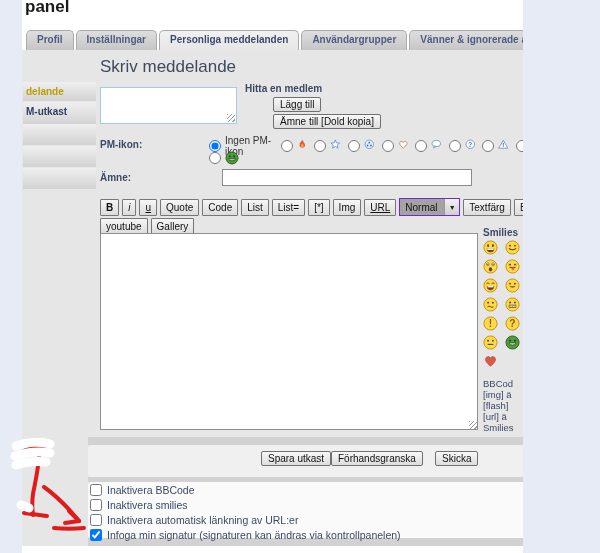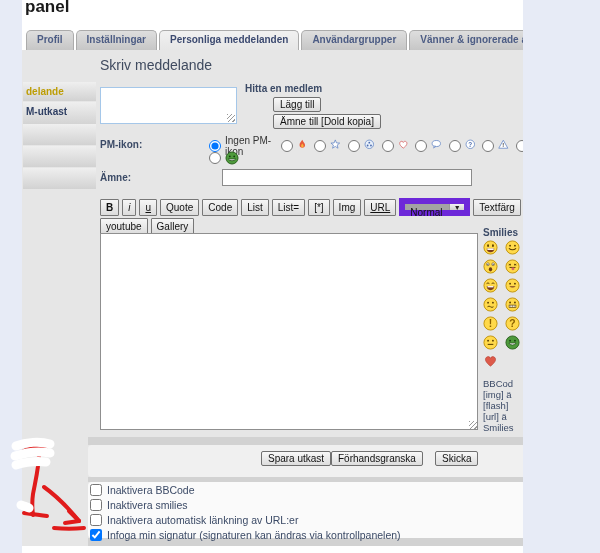--- a/index.html
+++ b/index.html
@@ -37,21 +37,21 @@
   
   .side-item {
     position:absolute; left:1px; width:73px;
     background:linear-gradient(#efefef,#d2d2d2);
     font-size:10px; font-weight:700; color:#2f3f63;
     padding:4px 0 0 3px; overflow:hidden; cursor:pointer;
   }
   .side-item.active { color:#bd9d05; }
   .side-item .l2 { display:block; margin-top:1px; }
   
-  .heading { position:absolute; left:78px; top:7px; font-size:14px; color:#3f4a5f; }
+  .heading { position:absolute; left:78px; top:7px; font-size:17px; color:#3f4a5f; }
   textarea.to {
     position:absolute; left:78px; top:37px; width:137px; height:37px;
     border:1px solid #a5c7e9; background:#fff; resize:none;
     font-family:inherit; font-size:10px;
   }
   .find-member { position:absolute; left:223px; top:33px; font-size:10px; font-weight:700; color:#3b4a66; }
   .btn {
     border:1px solid #707070; background:linear-gradient(#f8f8f8,#dddddd);
     font-family:inherit; font-size:10px; color:#111; border-radius:2px;
     padding:1px 6px; cursor:pointer; white-space:nowrap;margin-left:28px;
@@ -66,21 +66,21 @@
   }
   
   .toolbar { position:absolute; left:78px; display:flex; gap:3px; align-items:center; }
   .tbtn {
     border:1px solid #777; background:linear-gradient(#f6f6f6,#dcdcdc);
     font-family:inherit; font-size:10px; color:#111; padding:2px 5px;
     cursor:pointer; white-space:nowrap; border-radius:1px;
   }
   .tbtn.b { font-weight:700; } .tbtn.i { font-style:italic; } .tbtn.u { text-decoration:underline; }
   .fselect {
-    display:flex; align-items:stretch; border:6px solid #6d28d9; background:#a3a3a3;
+    display:flex; align-items:stretch; border:1px solid #6d28d9; background:#a3a3a3;
     font-size:10px; height:18px; cursor:pointer;
   }
   .fselect .val { padding:3px 6px 0 5px; width:44px; color:#111; }
   .fselect .arrow {
     width:15px; background:linear-gradient(#f2f2f2,#cfcfcf); border-left:1px solid #999;
     display:flex; align-items:center; justify-content:center; font-size:7px; color:#222;
   }
   textarea.message {
     position:absolute; left:78px; top:183px; width:378px; height:197px;
     border:1px solid #8f8f8f; background:#fff; resize:none;

